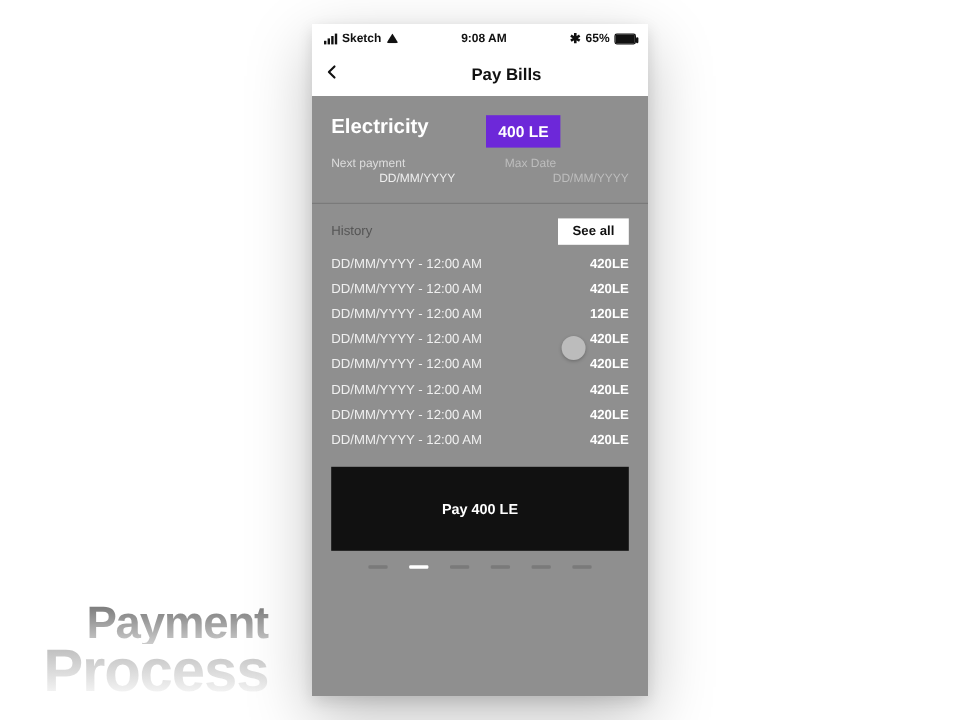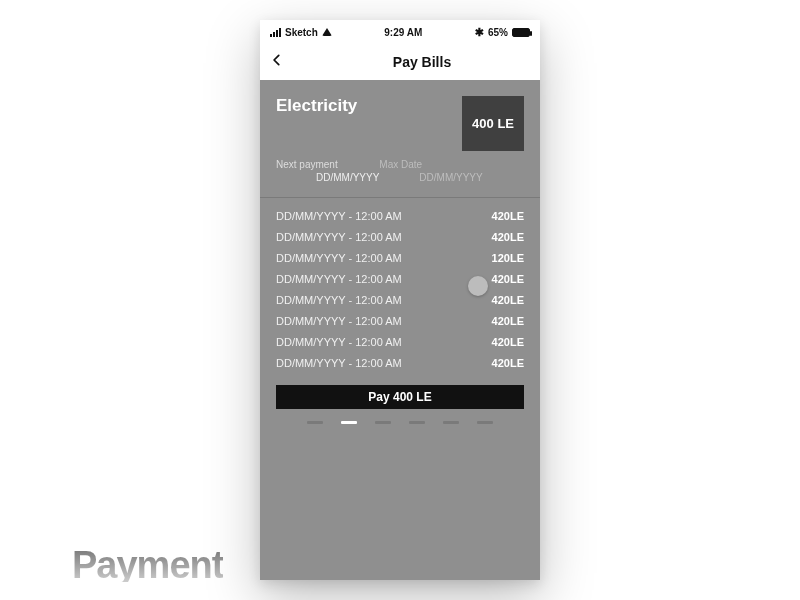--- a/index.html
+++ b/index.html
@@ -52,27 +52,27 @@
   .nav-title { font-size: 14px; font-weight: 700; color: #111; }
 
   
   .panel {
     flex: 1;
     background: #8f8f8f;
     display: flex; flex-direction: column;
     padding: 16px 16px 10px 16px;
     color: #fff;
   }
-  .header-row { display: flex; justify-content: space-between; align-items: flex-start; }
+  .header-row { display: flex; align-items: flex-start; }
   .bill-title { font-size: 17px; font-weight: 700; }
   .amount-chip {
-    background: #404040; color: #fff;
-    padding: 20px 10px; font-size: 13px; font-weight: 700;
-  }
-  .sub-row { display: flex; margin-top: 8px; font-size: 10px; }
+    background: #6d28d9; color: #fff;
+    padding: 6px 10px; font-size: 13px; font-weight: 700; margin-left: 48px;
+  }
+  .sub-row { display: flex; justify-content: space-between; margin-top: 8px; font-size: 10px; }
   .sub-col { display: flex; flex-direction: column; gap: 2px; }
   .sub-label { color: #ddd; }
   .sub-val { color: #eee; padding-left: 40px; }
   .sub-right { color: #bbb; text-align: left; }
   .sub-right .sub-label, .sub-right .sub-val { color: #bdbdbd; }
 
   .divider { height: 1px; background: #7a7a7a; margin: 14px -16px 12px -16px; }
 
   .history-head { display: flex; justify-content: space-between; align-items: center; margin-bottom: 10px; }
   .history-label { font-size: 11px; color: #555; }
@@ -92,21 +92,21 @@
     right: 36px; top: 66px;
     width: 20px; height: 20px; border-radius: 50%;
     background: #bcbcbc;
     box-shadow: 0 1px 3px rgba(0,0,0,0.25);
   }
 
   .pay-btn {
     margin-top: 16px;
     background: #111; color: #fff;
     border: none; width: 100%;
-    padding: 5px 0; font-size: 12px; font-weight: 600;
+    padding: 28px 0; font-size: 12px; font-weight: 600;
     cursor: pointer;
   }
 
   .dots { display: flex; justify-content: center; gap: 18px; margin-top: 12px; }
   .dot { width: 16px; height: 3px; background: #7a7a7a; border-radius: 1px; }
   .dot.active { background: #fff; }
 
   
   .watermark {
     position: absolute;
@@ -128,36 +128,37 @@
     background: linear-gradient(#bbb, #fafafa);
     -webkit-background-clip: text; background-clip: text;
     color: transparent;
   }
 </style>
 </head>
 <body>
 
 <div class="watermark">
   <div class="wm1">Payment</div>
+  <div class="wm2">Process</div>
 </div>
 
 <div class="phone">
 
   <div class="statusbar">
     <div class="sb-left">
       <span class="sb-bars">
           <i></i>
           <i></i>
           <i></i>
           <i></i>
         </span>
       <span>Sketch</span>
       <span class="sb-wifi"></span>
     </div>
-    <div>9:29 AM</div>
+    <div>9:08 AM</div>
     <div class="sb-right">
       <span class="sb-bt">✱</span>
       <span>65%</span>
       <span class="sb-batt">
           <i></i>
         </span>
     </div>
   </div>
 
   <div class="navbar">
@@ -182,20 +183,24 @@
         <span class="sub-val">DD/MM/YYYY</span>
       </div>
       <div class="sub-col sub-right">
         <span class="sub-label">Max Date</span>
         <span class="sub-val">DD/MM/YYYY</span>
       </div>
     </div>
 
     <div class="divider"></div>
 
+    <div class="history-head">
+      <div class="history-label">History</div>
+      <button class="see-all">See all</button>
+    </div>
 
     <div class="history-list">
       <div class="hrow">
           <span class="hdate">DD/MM/YYYY - 12:00 AM</span>
           <span class="hamt">420LE</span>
         </div>
       <div class="hrow">
           <span class="hdate">DD/MM/YYYY - 12:00 AM</span>
           <span class="hamt">420LE</span>
         </div>

